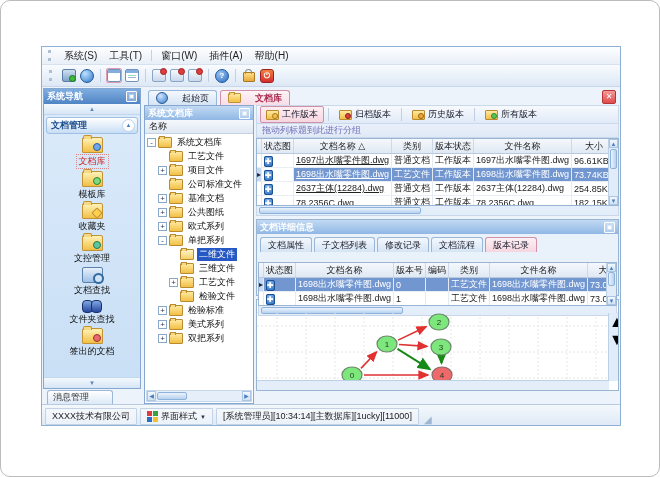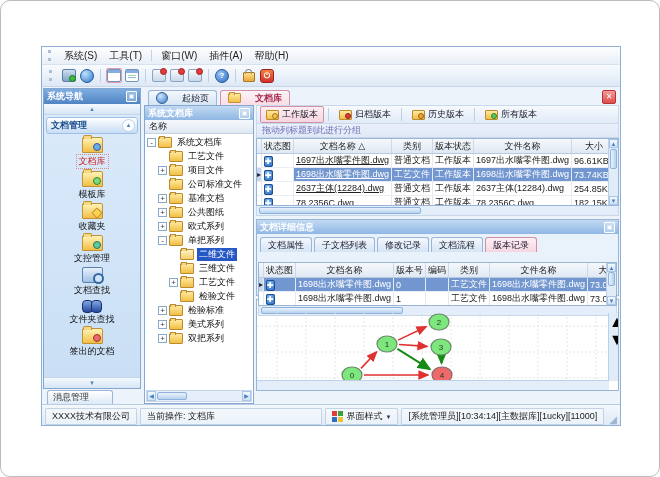--- a/index.html
+++ b/index.html
@@ -640,23 +640,20 @@
 
           </div>
         </div>
       </div>
     </div>
 
     <div class="statusbar">
       <span class="sb-cell">
         <span>XXXX技术有限公司</span>
       </span>
-      <span class="sb-cell sb-fill">
-        <span>当前操作: 文档库</span>
-      </span>
       <span class="sb-cell">
         <span class="style-grid">
           <i style="background:#e23b3b;"></i>
             <i style="background:#3aa23a;"></i>
           <i style="background:#2f6cc4;"></i>
             <i style="background:#f2c12e;"></i>
         </span>
         <span>界面样式</span>
         <span class="caret">▼</span>
       </span>

